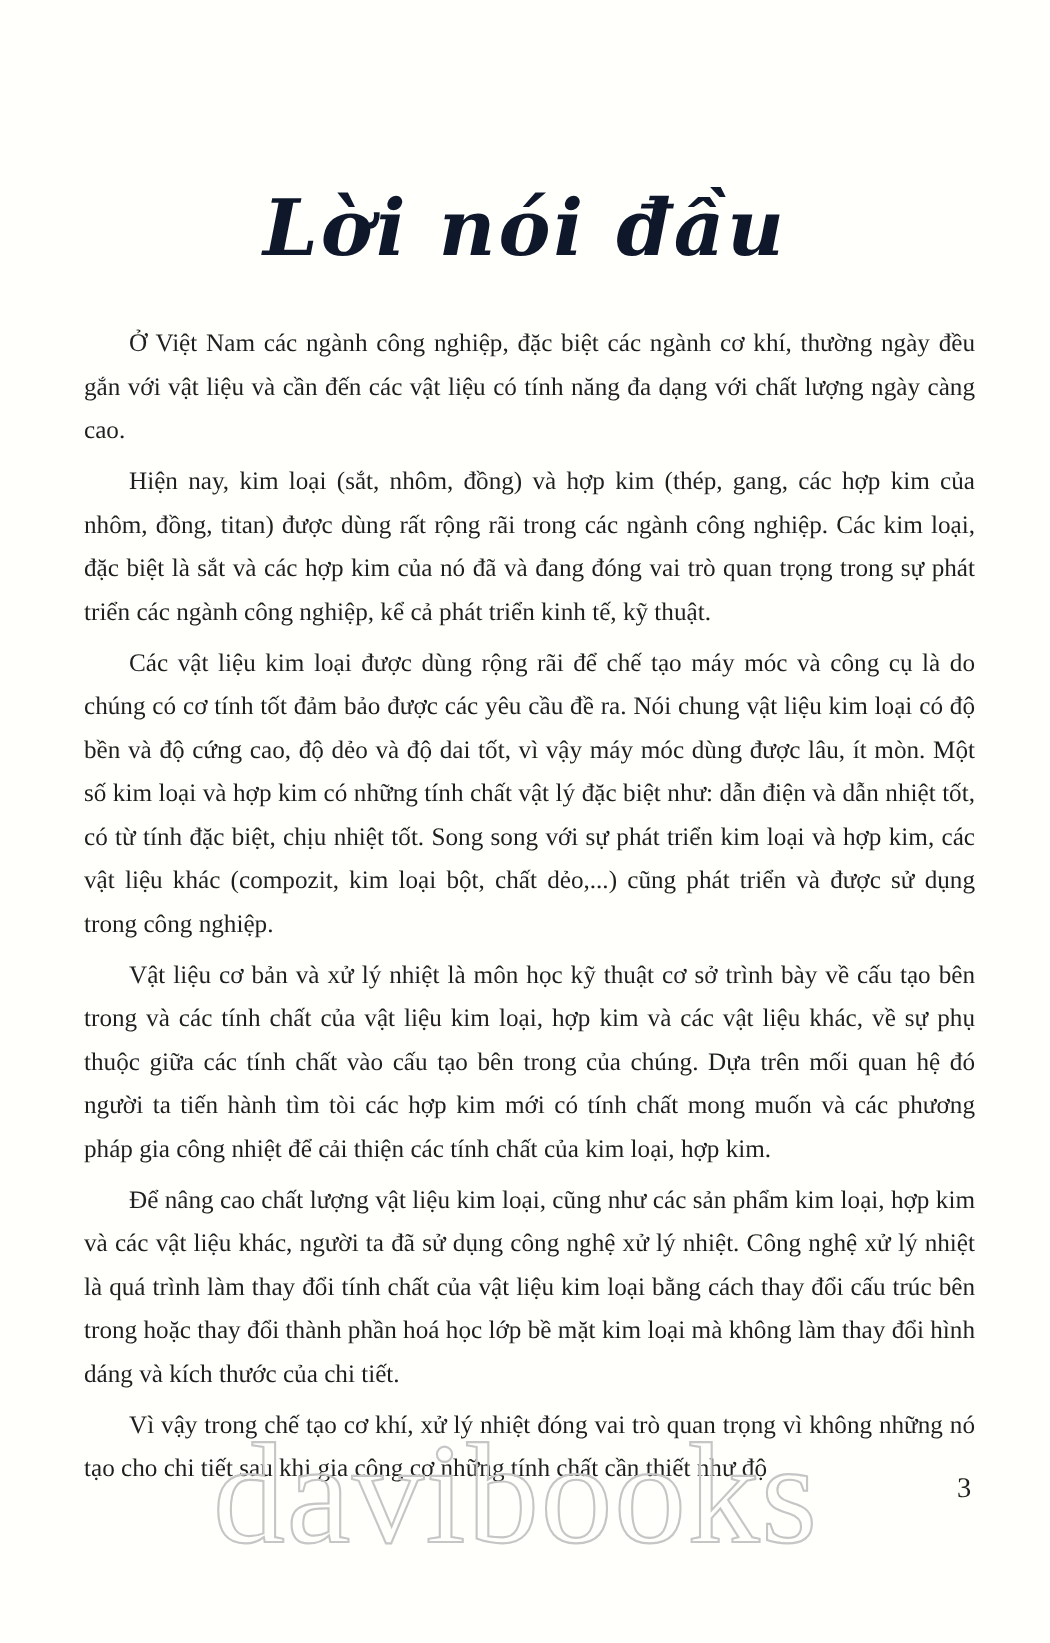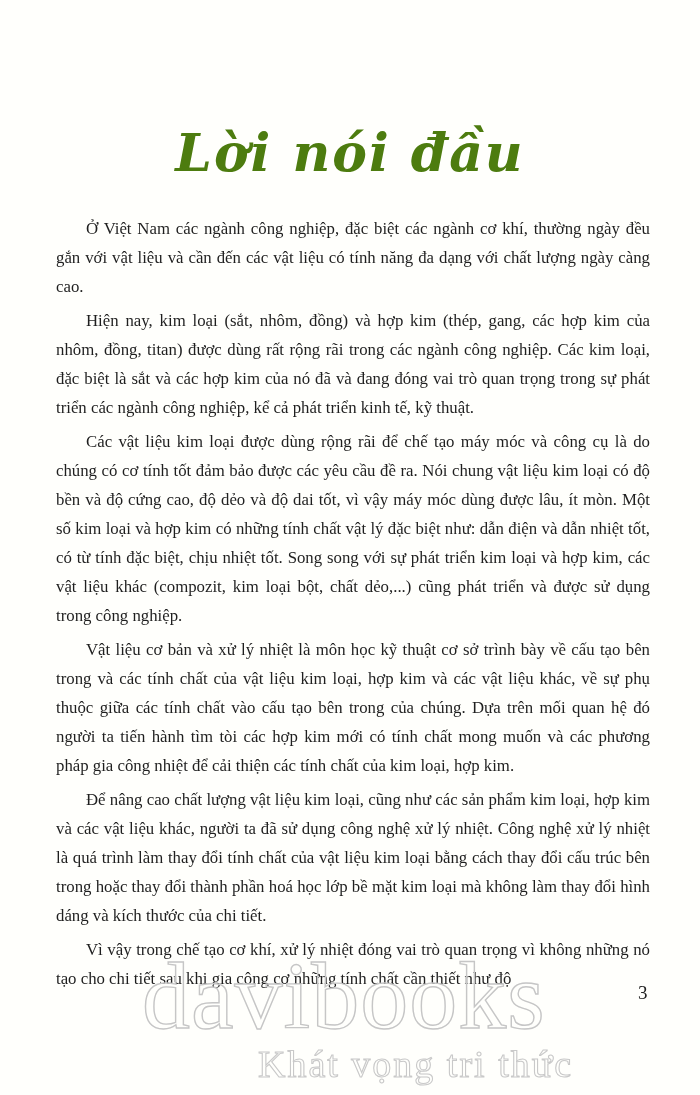--- a/index.html
+++ b/index.html
@@ -21,21 +21,21 @@
     top: 122px;
     left: 0;
     width: 100%;
     margin: 0;
     text-align: center;
     font-family: "DejaVu Serif", serif;
     font-style: italic;
     font-weight: bold;
     font-size: 52px;
     letter-spacing: 2px;
-    color: #4d7c0f;
+    color: #0f172a;
   }
   .body-text {
     position: absolute;
     top: 214px;
     left: 56px;
     width: 594px;
     font-size: 16.8px;
     line-height: 29px;
     text-align: justify;
     color: #1f1f1f;
@@ -89,17 +89,16 @@
       <p>Ở Việt Nam các ngành công nghiệp, đặc biệt các ngành cơ khí, thường ngày đều gắn với vật liệu và cần đến các vật liệu có tính năng đa dạng với chất lượng ngày càng cao.</p>
       <p>Hiện nay, kim loại (sắt, nhôm, đồng) và hợp kim (thép, gang, các hợp kim của nhôm, đồng, titan) được dùng rất rộng rãi trong các ngành công nghiệp. Các kim loại, đặc biệt là sắt và các hợp kim của nó đã và đang đóng vai trò quan trọng trong sự phát triển các ngành công nghiệp, kể cả phát triển kinh tế, kỹ thuật.</p>
       <p>Các vật liệu kim loại được dùng rộng rãi để chế tạo máy móc và công cụ là do chúng có cơ tính tốt đảm bảo được các yêu cầu đề ra. Nói chung vật liệu kim loại có độ bền và độ cứng cao, độ dẻo và độ dai tốt, vì vậy máy móc dùng được lâu, ít mòn. Một số kim loại và hợp kim có những tính chất vật lý đặc biệt như: dẫn điện và dẫn nhiệt tốt, có từ tính đặc biệt, chịu nhiệt tốt. Song song với sự phát triển kim loại và hợp kim, các vật liệu khác (compozit, kim loại bột, chất dẻo,...) cũng phát triển và được sử dụng trong công nghiệp.</p>
       <p>Vật liệu cơ bản và xử lý nhiệt là môn học kỹ thuật cơ sở trình bày về cấu tạo bên trong và các tính chất của vật liệu kim loại, hợp kim và các vật liệu khác, về sự phụ thuộc giữa các tính chất vào cấu tạo bên trong của chúng. Dựa trên mối quan hệ đó người ta tiến hành tìm tòi các hợp kim mới có tính chất mong muốn và các phương pháp gia công nhiệt để cải thiện các tính chất của kim loại, hợp kim.</p>
       <p>Để nâng cao chất lượng vật liệu kim loại, cũng như các sản phẩm kim loại, hợp kim và các vật liệu khác, người ta đã sử dụng công nghệ xử lý nhiệt. Công nghệ xử lý nhiệt là quá trình làm thay đổi tính chất của vật liệu kim loại bằng cách thay đổi cấu trúc bên trong hoặc thay đổi thành phần hoá học lớp bề mặt kim loại mà không làm thay đổi hình dáng và kích thước của chi tiết.</p>
       <p>Vì vậy trong chế tạo cơ khí, xử lý nhiệt đóng vai trò quan trọng vì không những nó tạo cho chi tiết sau khi gia công cơ những tính chất cần thiết như độ</p>
     </div>
 
   <div class="wm-brand">davibooks</div>
 
-  <div class="wm-tagline">Khát vọng tri thức</div>
 
   <div class="page-number">3</div>
 
 </div>
 
 </body></html>

